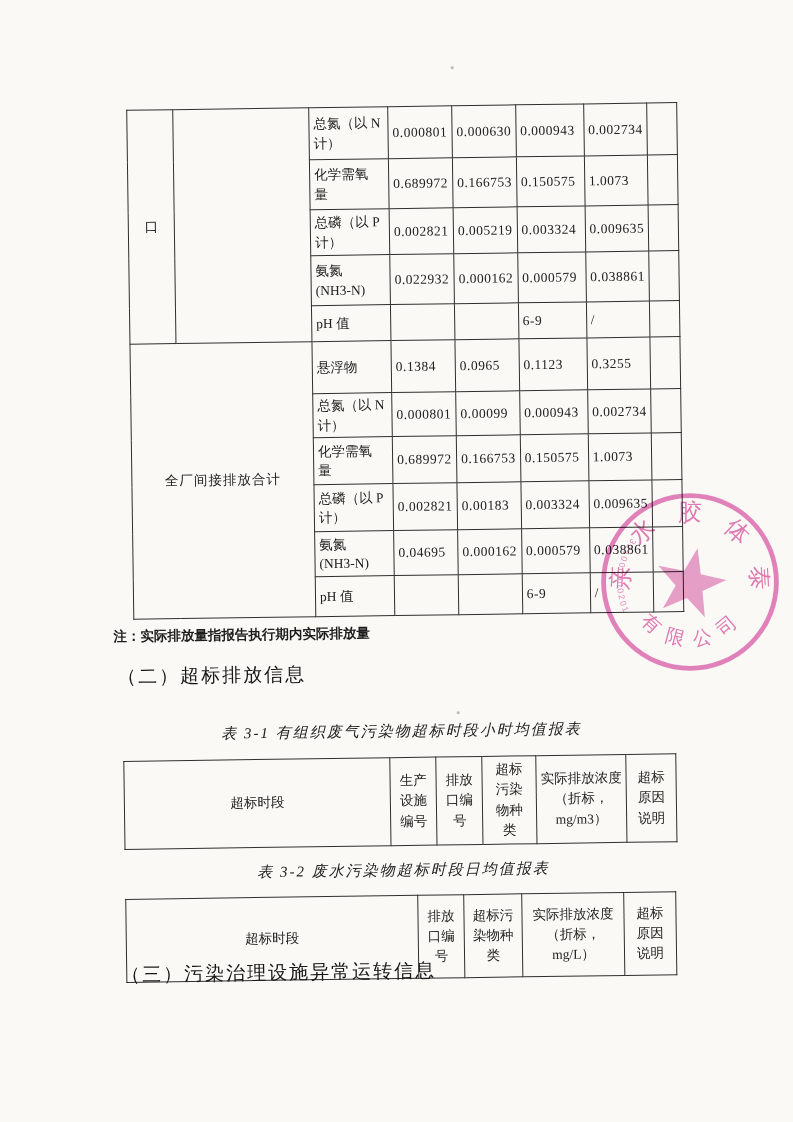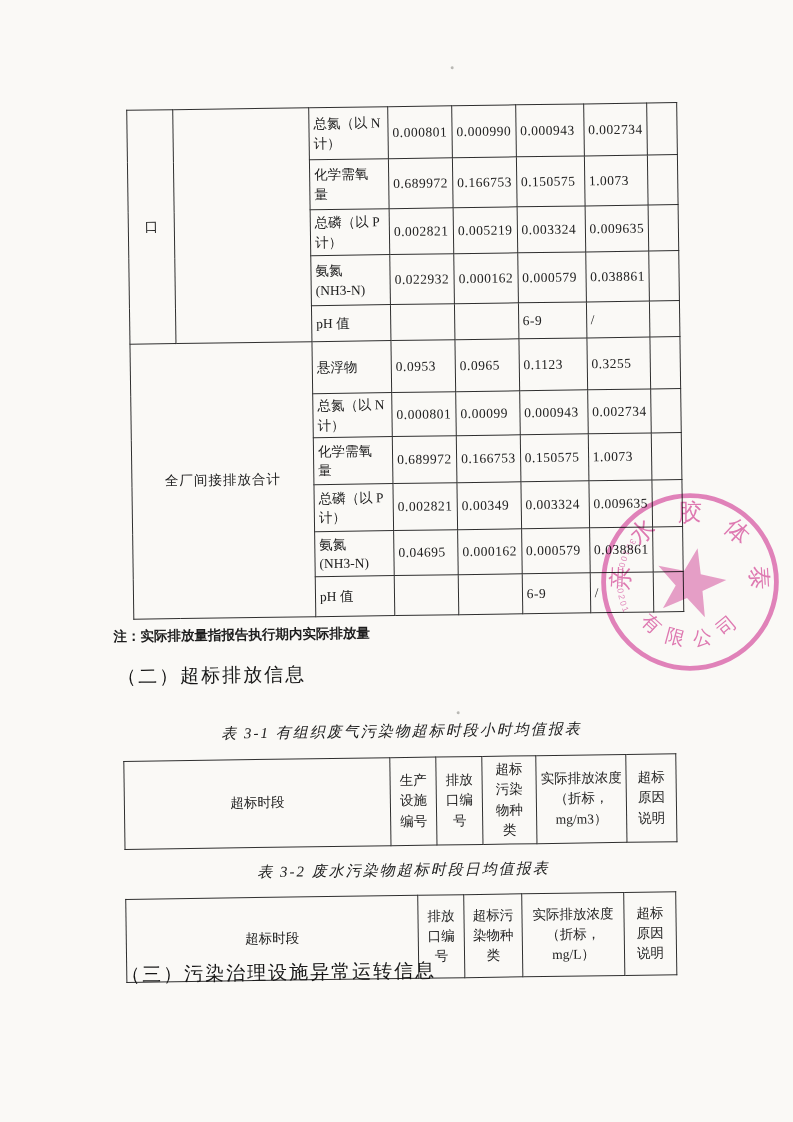--- a/index.html
+++ b/index.html
@@ -65,21 +65,21 @@
         <col style="width:60px">
           <col style="width:30px">
       </colgroup>
       <tbody>
         <tr class="h52">
           <td class="cleft" rowspan="5">口</td>
           <td rowspan="5"></td>
           <td class="pol">总氮（以 N
 计）</td>
           <td class="num">0.000801</td>
-          <td class="num">0.000990</td>
+          <td class="num">0.000630</td>
           <td class="num">0.000943</td>
           <td class="num">0.002734</td>
           <td></td>
         </tr>
         <tr class="h50">
           <td class="pol">化学需氧
 量</td>
           <td class="num">0.689972</td>
           <td class="num">0.166753</td>
           <td class="num">0.150575</td>
@@ -109,21 +109,21 @@
           <td class="num"></td>
           <td class="num"></td>
           <td class="num">6-9</td>
           <td class="num">/</td>
           <td></td>
         </tr>
 
         <tr class="h52">
           <td class="rowhdr" colspan="2" rowspan="6">全厂间接排放合计</td>
           <td class="pol">悬浮物</td>
-          <td class="num">0.0953</td>
+          <td class="num">0.1384</td>
           <td class="num">0.0965</td>
           <td class="num">0.1123</td>
           <td class="num">0.3255</td>
           <td></td>
         </tr>
         <tr class="h43">
           <td class="pol">总氮（以 N
 计）</td>
           <td class="num">0.000801</td>
           <td class="num">0.00099</td>
@@ -137,21 +137,21 @@
           <td class="num">0.689972</td>
           <td class="num">0.166753</td>
           <td class="num">0.150575</td>
           <td class="num">1.0073</td>
           <td></td>
         </tr>
         <tr class="h47">
           <td class="pol">总磷（以 P
 计）</td>
           <td class="num">0.002821</td>
-          <td class="num">0.00349</td>
+          <td class="num">0.00183</td>
           <td class="num">0.003324</td>
           <td class="num">0.009635</td>
           <td></td>
         </tr>
         <tr class="h45">
           <td class="pol">氨氮
 (NH3-N)</td>
           <td class="num">0.04695</td>
           <td class="num">0.000162</td>
           <td class="num">0.000579</td>

